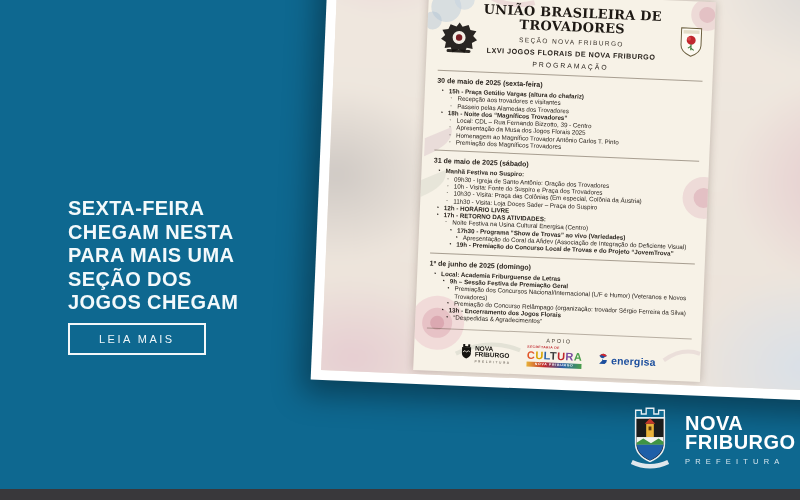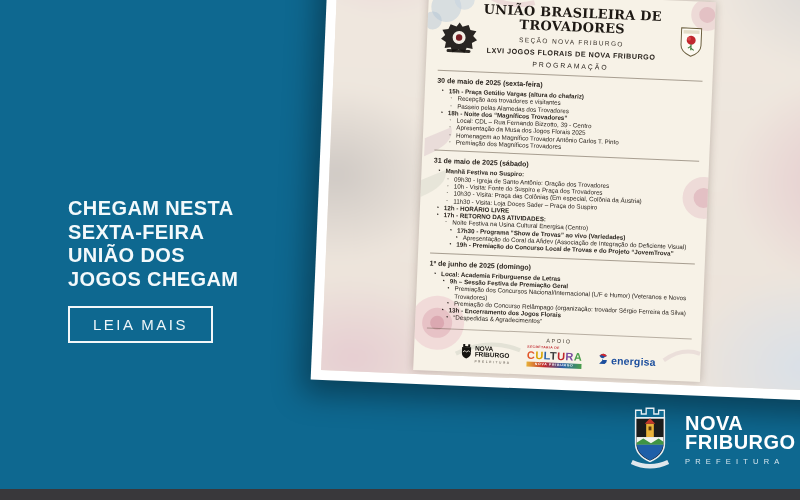--- a/index.html
+++ b/index.html
@@ -62,22 +62,22 @@
   .cultura-top{font-size:3.4px;font-weight:700;color:#c0272d;text-align:left;letter-spacing:.4px;}
   .cultura-word{font-size:11px;font-weight:800;letter-spacing:.4px;font-family:"Liberation Sans",sans-serif;}
   .cultura-bottom{font-size:3.4px;font-weight:700;color:#204020;
     background:linear-gradient(90deg,#e8b23a,#c0272d,#2b62a8,#4a9e4a);
     color:#fff;padding:1px 2px;letter-spacing:.8px;margin-top:1px;}
   .energisa{display:flex;align-items:center;gap:2px;}
   .energisa-word{font-size:10.5px;font-weight:700;color:var(--energisa);letter-spacing:.2px;}
   
   .left-content{position:absolute;left:68px;top:197px;z-index:3;}
   .headline{color:#f3f9fb;font-size:20px;font-weight:700;line-height:23.5px;letter-spacing:.4px;}
-  .cta{margin-top:15px;display:inline-block;border:2px solid rgba(255,255,255,.95);
-    padding:8px 23px;font-size:15px;letter-spacing:2.5px;color:#eef6f9;cursor:pointer;
+  .cta{margin-top:8px;display:inline-block;border:2px solid rgba(255,255,255,.95);
+    padding:8px 29px;font-size:11px;letter-spacing:2.5px;color:#eef6f9;cursor:pointer;
     background:transparent;}
   
   .footer-logo{position:absolute;left:627px;top:405px;z-index:7;display:flex;gap:12px;}
   .fl-text{margin-top:9px;}
   .fl-name{font-size:20px;font-weight:800;color:#fff;line-height:19px;letter-spacing:.5px;}
   .fl-sub{font-size:7.5px;letter-spacing:5.2px;color:#d6e6ee;margin-top:5px;}
 </style>
 </head>
 <body>
 
@@ -280,23 +280,24 @@
               </div>
             </div>
           </div>
         </div>
       </div>
     </div>
   </div>
 
   <div class="left-content">
     <div class="headline">
+        <div>SEXTA-FEIRA</div>
         <div>CHEGAM NESTA</div>
-        <div>SEXTA-FEIRA</div>
-        <div>UNIÃO DOS</div>
+        <div>PARA MAIS UMA</div>
+        <div>SEÇÃO DOS</div>
         <div>JOGOS CHEGAM</div>
       </div>
     <button class="cta">LEIA MAIS</button>
   </div>
 
   <div class="footer-logo">
     <span>
       <svg width="46" height="66" viewBox="0 0 48 68">
         <path d="M9 12 v-7 h6 v4 h5 v-6 h8 v6 h5 v-4 h6 v7" fill="#0e6890" stroke="#e8eef2" stroke-width="1.4"></path>
         <path d="M9 13 h30 v27 q0 12 -15 18.5 Q9 52 9 40 Z" fill="#1b1b1b" stroke="#e8eef2" stroke-width="1.6"></path>

